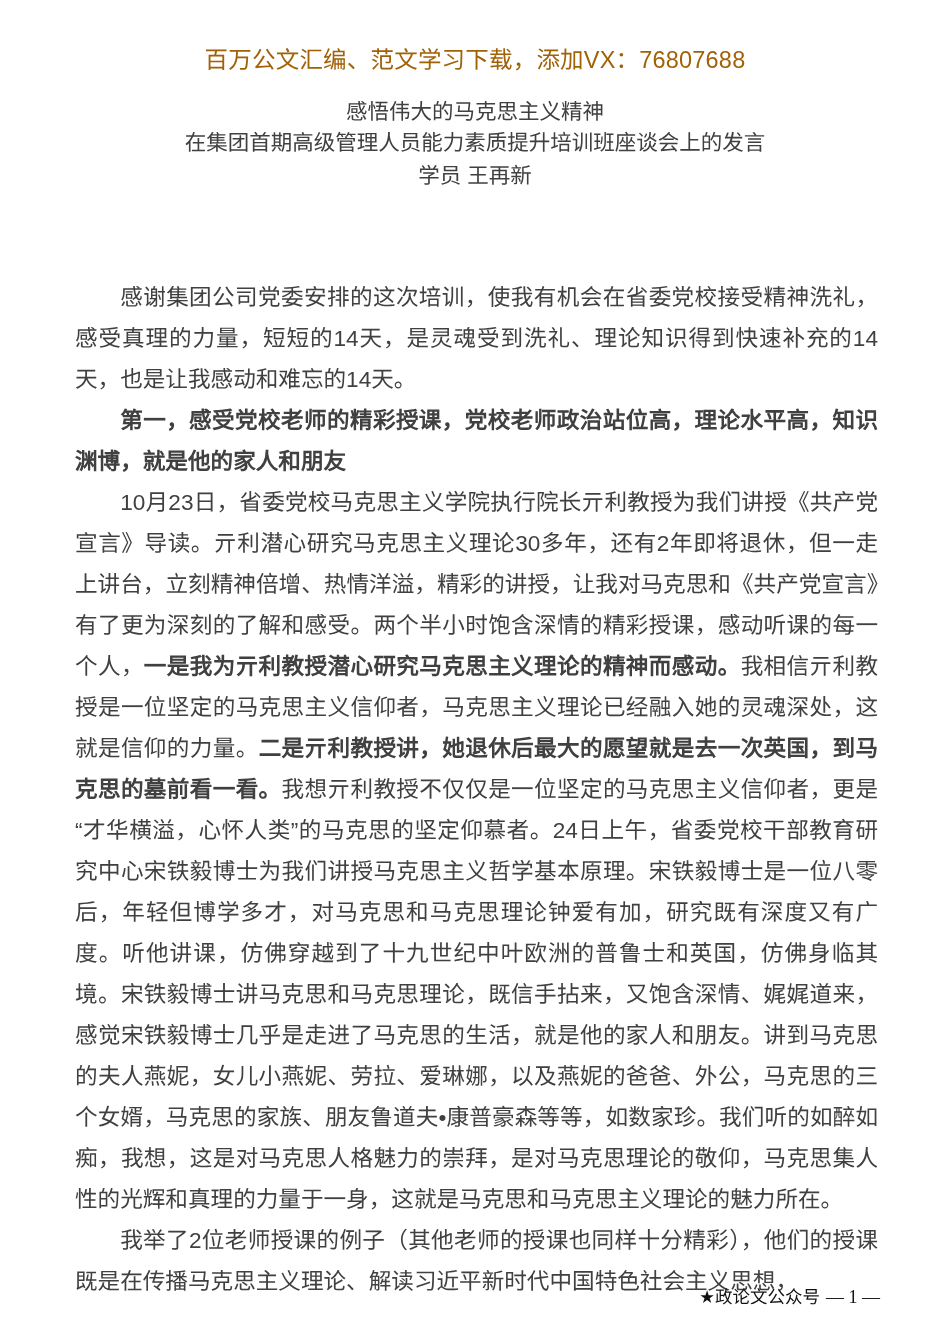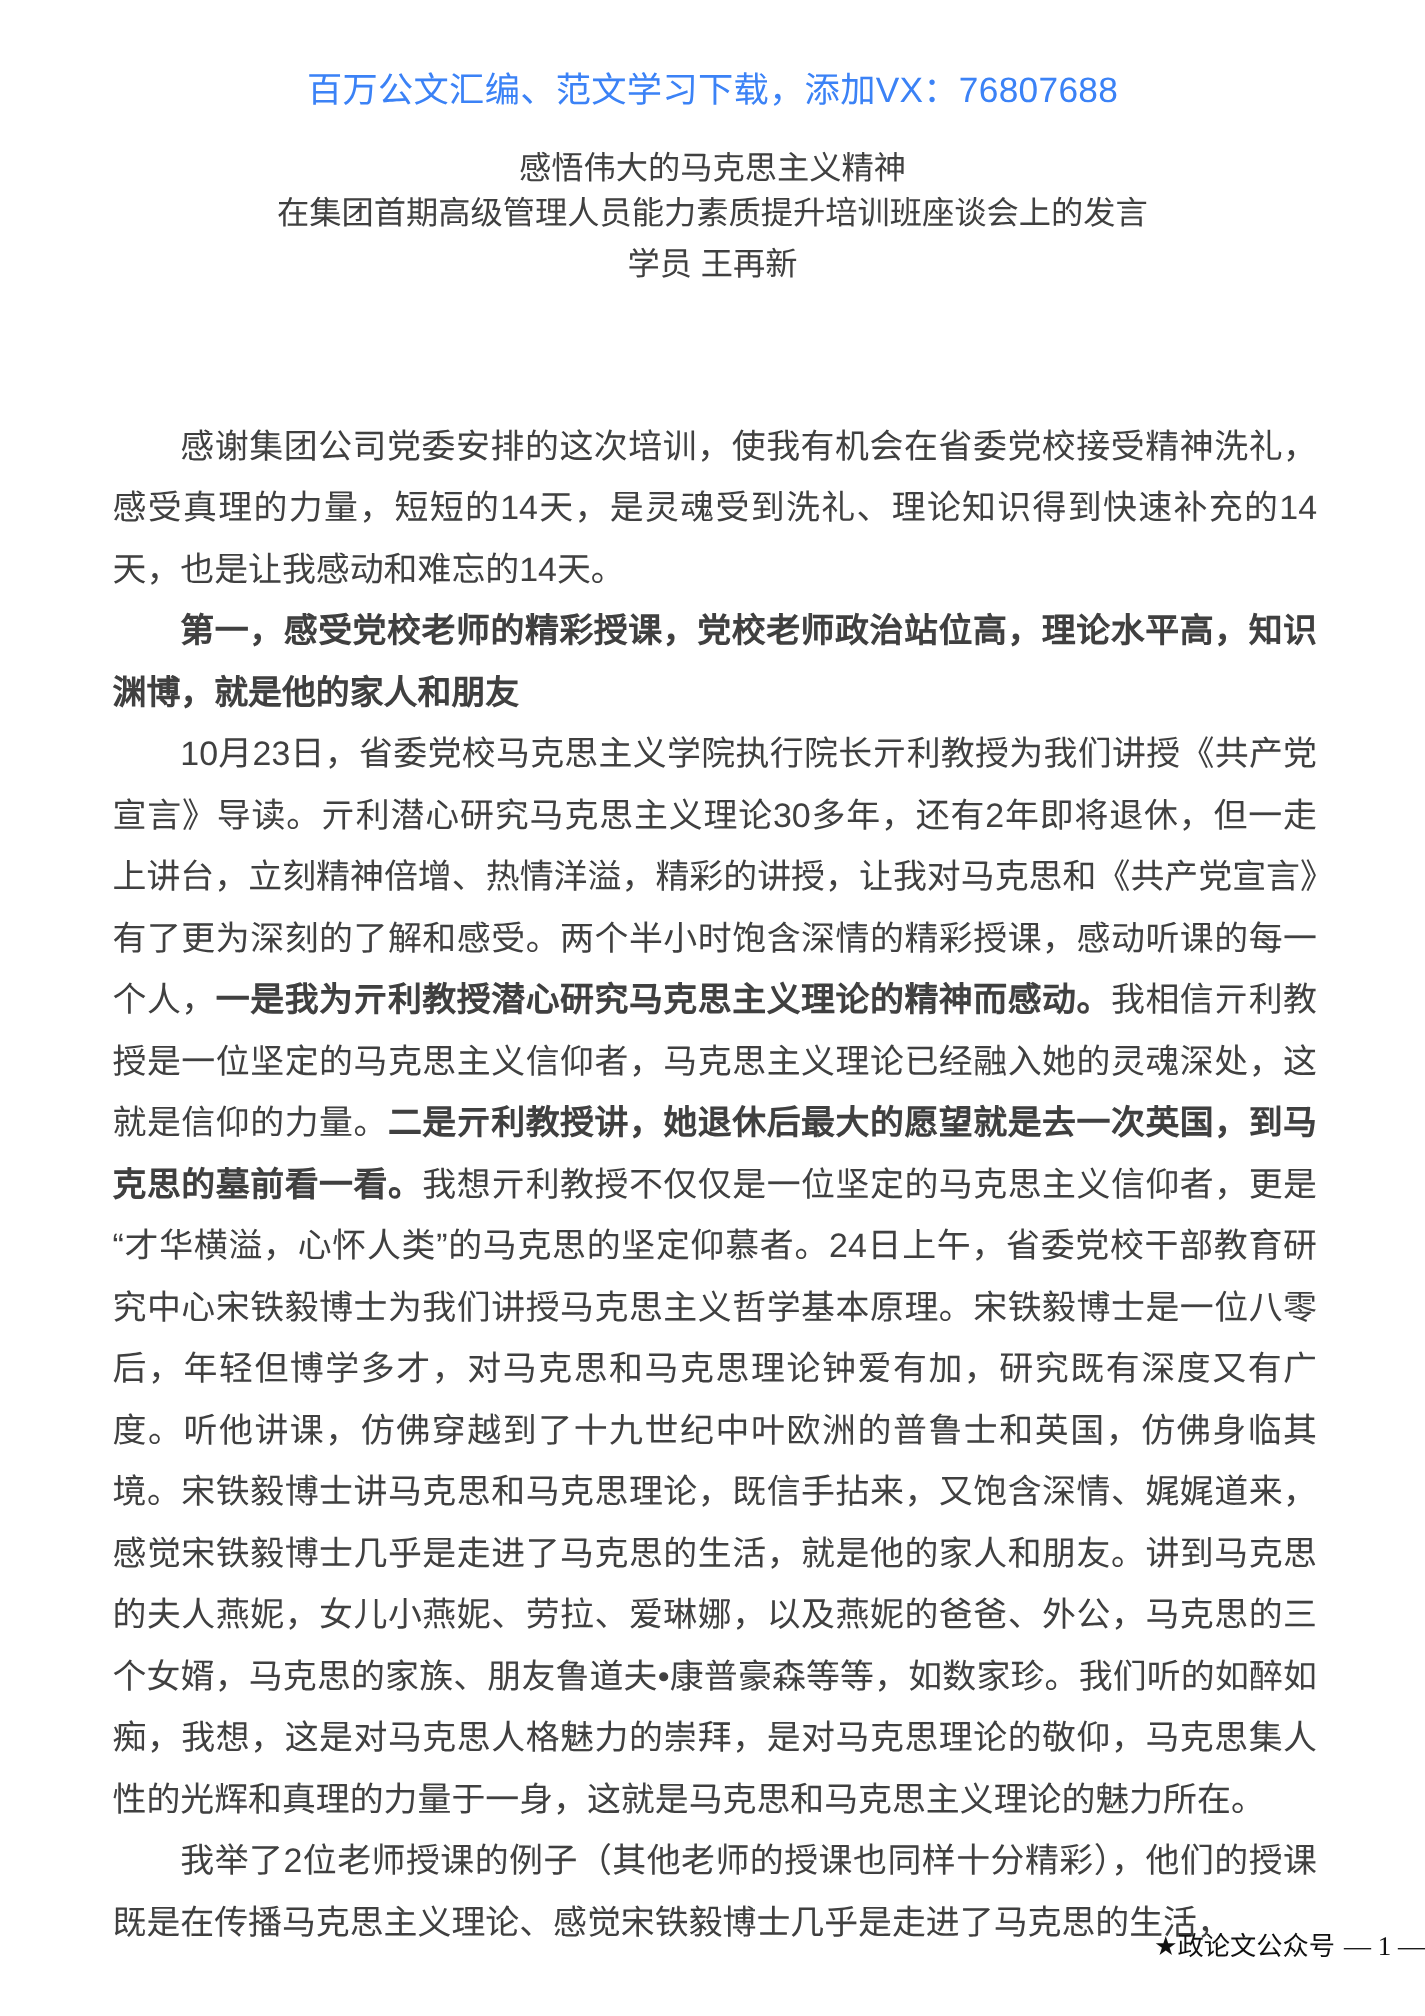--- a/index.html
+++ b/index.html
@@ -25,21 +25,21 @@
   
   .watermark {
     position: absolute;
     top: 41px;
     left: 0;
     width: 950px;
     text-align: center;
     font-size: 23.5px;
     font-weight: 400;
     letter-spacing: 0.2px;
-    color: #3b82f6;
+    color: #a16207;
     white-space: nowrap;
   }
 
   
   .title-block {
     position: absolute;
     top: 96px;
     left: 0;
     width: 950px;
     text-align: center;
@@ -80,20 +80,21 @@
     font-weight: 700;
   }
 
   
   .footer {
     position: absolute;
     left: 0;
     top: 1283px;
     width: 950px;
     text-align: right;
+    padding-right: 70px;
     box-sizing: border-box;
     white-space: nowrap;
   }
   .footer .pub {
     font-size: 17.5px;
     color: #111;
   }
   .footer .pageno {
     font-size: 18px;
     color: #111;
@@ -115,21 +116,21 @@
   </div>
 
   <div class="body-wrap">
 
     <p class="para">感谢集团公司党委安排的这次培训，使我有机会在省委党校接受精神洗礼，感受真理的力量，短短的14天，是灵魂受到洗礼、理论知识得到快速补充的14天，也是让我感动和难忘的14天。</p>
 
     <p class="para heading">第一，感受党校老师的精彩授课，党校老师政治站位高，理论水平高，知识渊博，就是他的家人和朋友</p>
 
     <p class="para"><span>10月23日，省委党校马克思主义学院执行院长亓利教授为我们讲授《共产党宣言》导读。亓利潜心研究马克思主义理论30多年，还有2年即将退休，但一走上讲台，立刻精神倍增、热情洋溢，精彩的讲授，让我对马克思和《共产党宣言》有了更为深刻的了解和感受。两个半小时饱含深情的精彩授课，感动听课的每一个人，</span><b class="bold">一是我为亓利教授潜心研究马克思主义理论的精神而感动。</b><span>我相信亓利教授是一位坚定的马克思主义信仰者，马克思主义理论已经融入她的灵魂深处，这就是信仰的力量。</span><b class="bold">二是亓利教授讲，她退休后最大的愿望就是去一次英国，到马克思的墓前看一看。</b><span>我想亓利教授不仅仅是一位坚定的马克思主义信仰者，更是“才华横溢，心怀人类”的马克思的坚定仰慕者。24日上午，省委党校干部教育研究中心宋铁毅博士为我们讲授马克思主义哲学基本原理。宋铁毅博士是一位八零后，年轻但博学多才，对马克思和马克思理论钟爱有加，研究既有深度又有广度。听他讲课，仿佛穿越到了十九世纪中叶欧洲的普鲁士和英国，仿佛身临其境。宋铁毅博士讲马克思和马克思理论，既信手拈来，又饱含深情、娓娓道来，感觉宋铁毅博士几乎是走进了马克思的生活，就是他的家人和朋友。讲到马克思的夫人燕妮，女儿小燕妮、劳拉、爱琳娜，以及燕妮的爸爸、外公，马克思的三个女婿，马克思的家族、朋友鲁道夫•康普豪森等等，如数家珍。我们听的如醉如痴，我想，这是对马克思人格魅力的崇拜，是对马克思理论的敬仰，马克思集人性的光辉和真理的力量于一身，这就是马克思和马克思主义理论的魅力所在。</span></p>
 
-    <p class="para">我举了2位老师授课的例子（其他老师的授课也同样十分精彩），他们的授课既是在传播马克思主义理论、感觉宋铁毅博士几乎是走进了马克思的生活，</p>
+    <p class="para">我举了2位老师授课的例子（其他老师的授课也同样十分精彩），他们的授课既是在传播马克思主义理论、解读习近平新时代中国特色社会主义思想，</p>
 
   </div>
 
   <div class="footer">
     <span class="pub">★政论文公众号</span><span class="pageno">— 1 —</span>
   </div>
 
 </div>
 
 </body></html>

